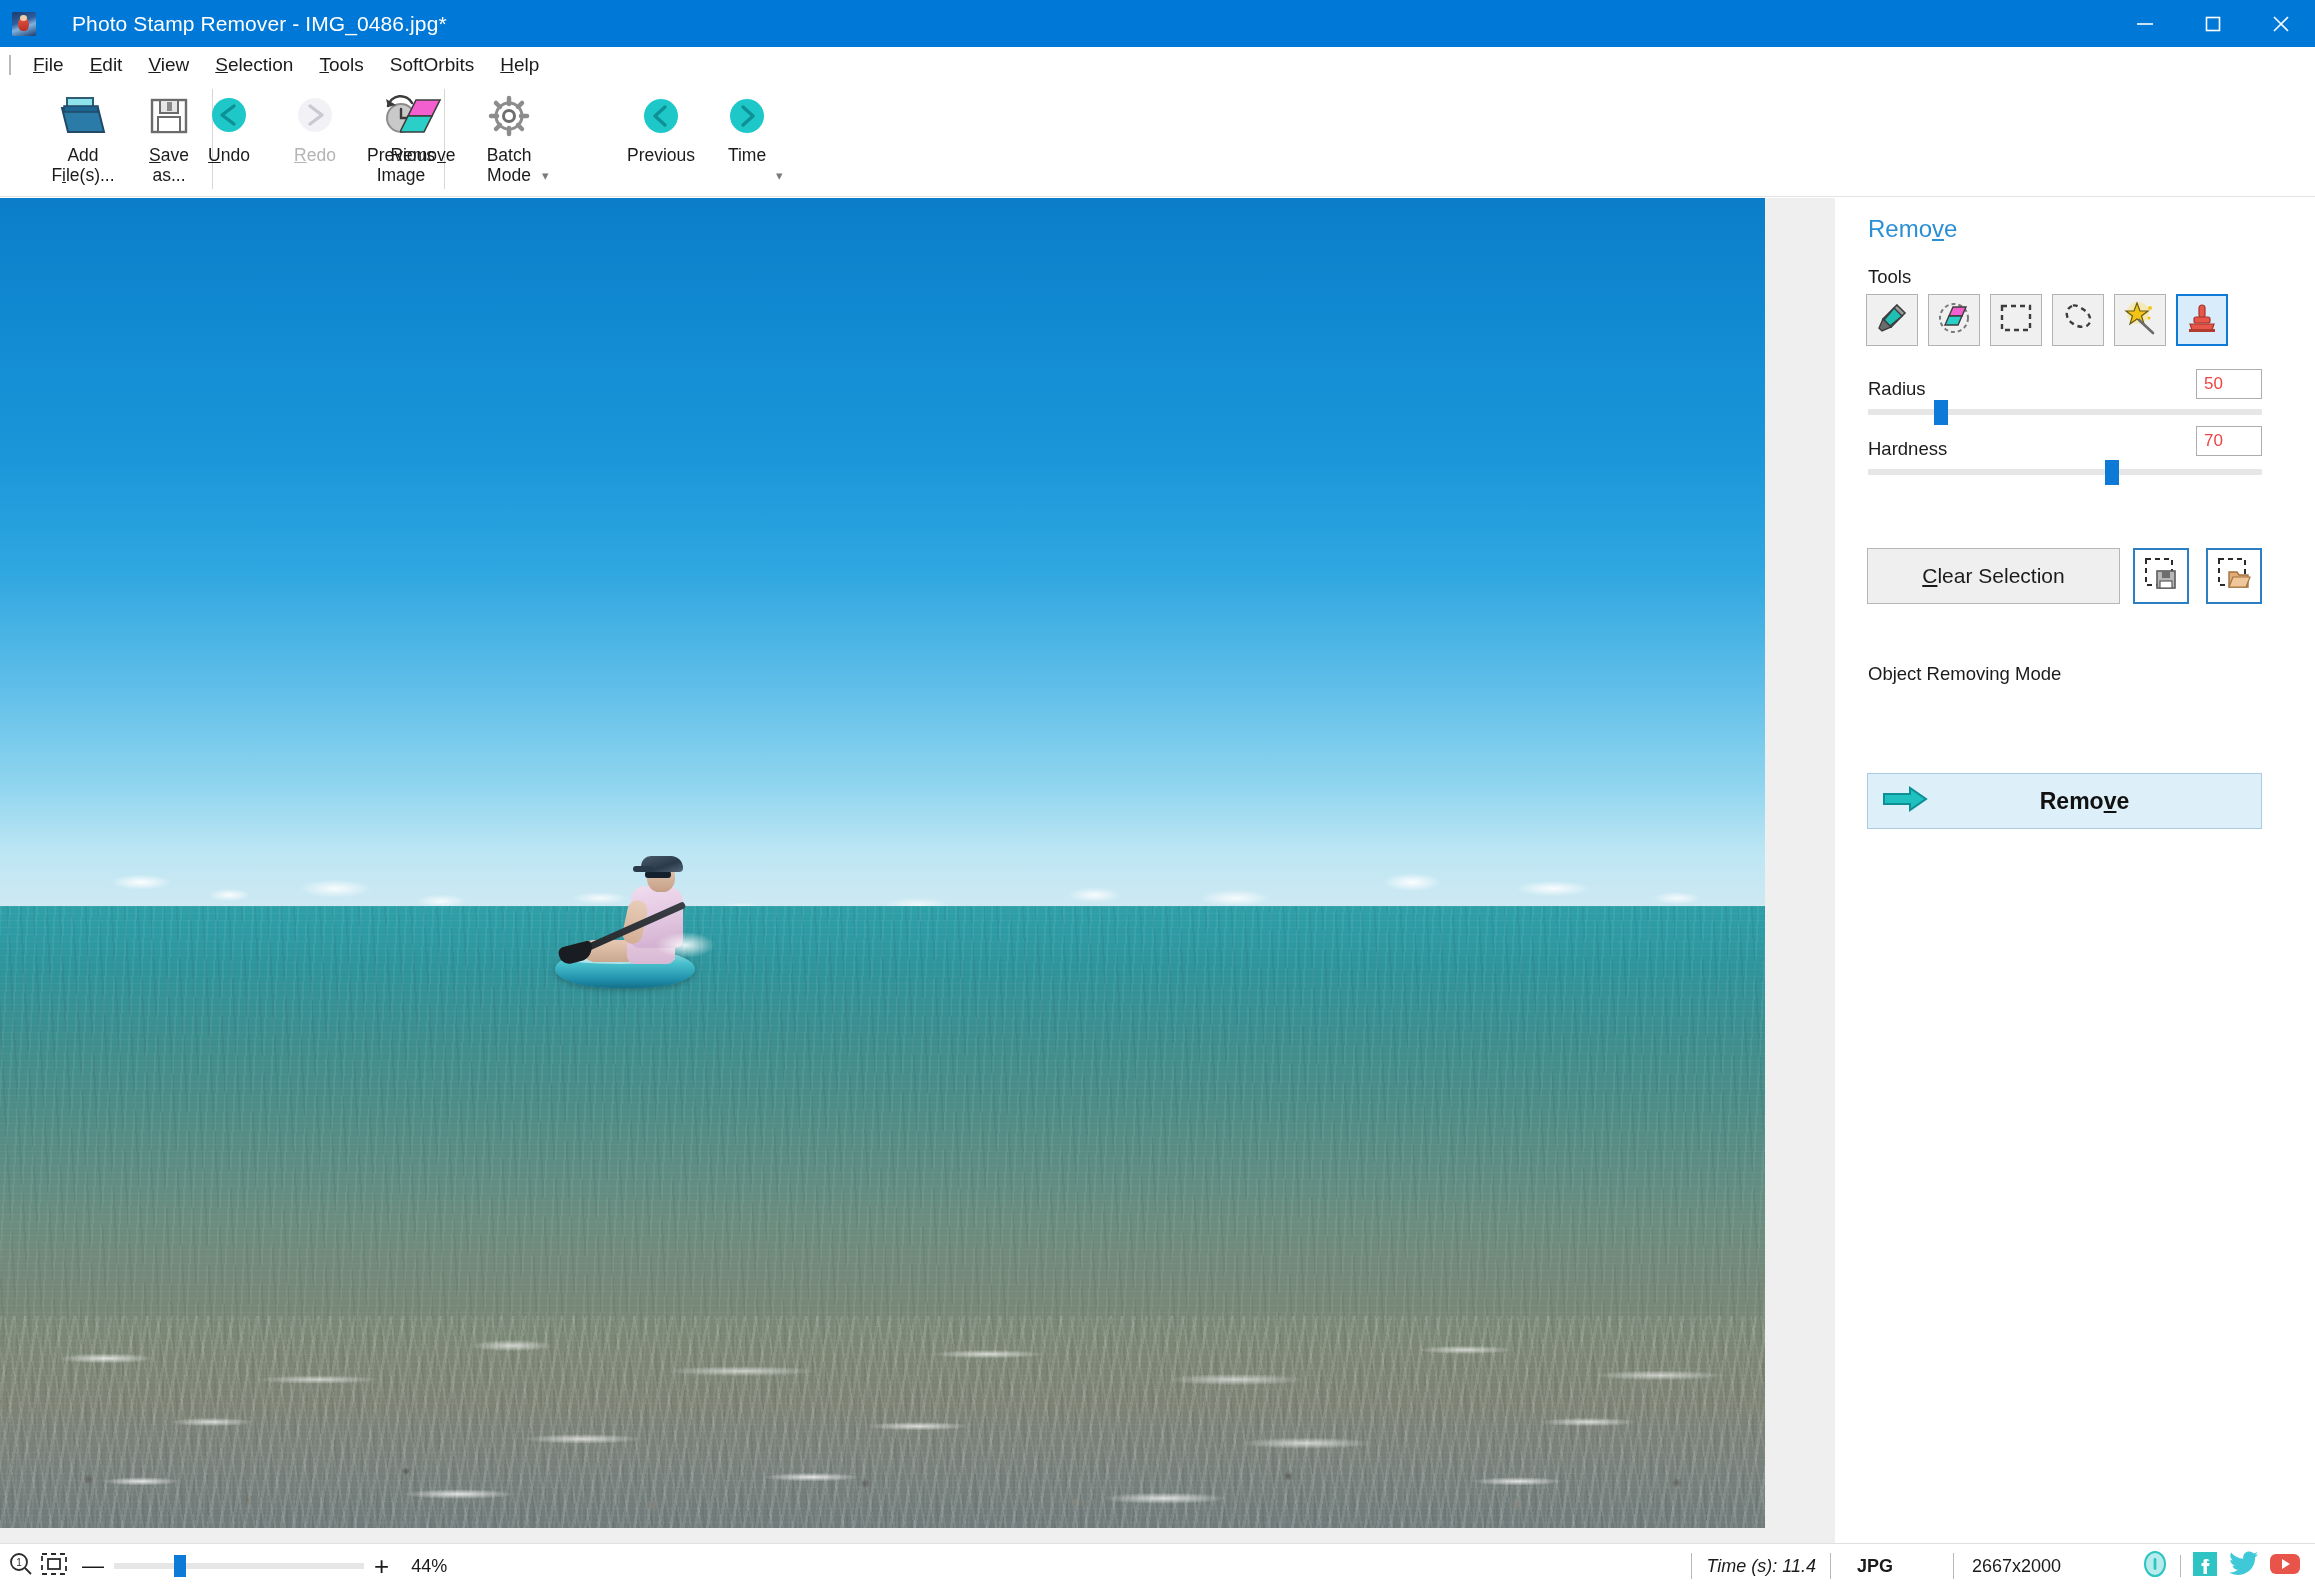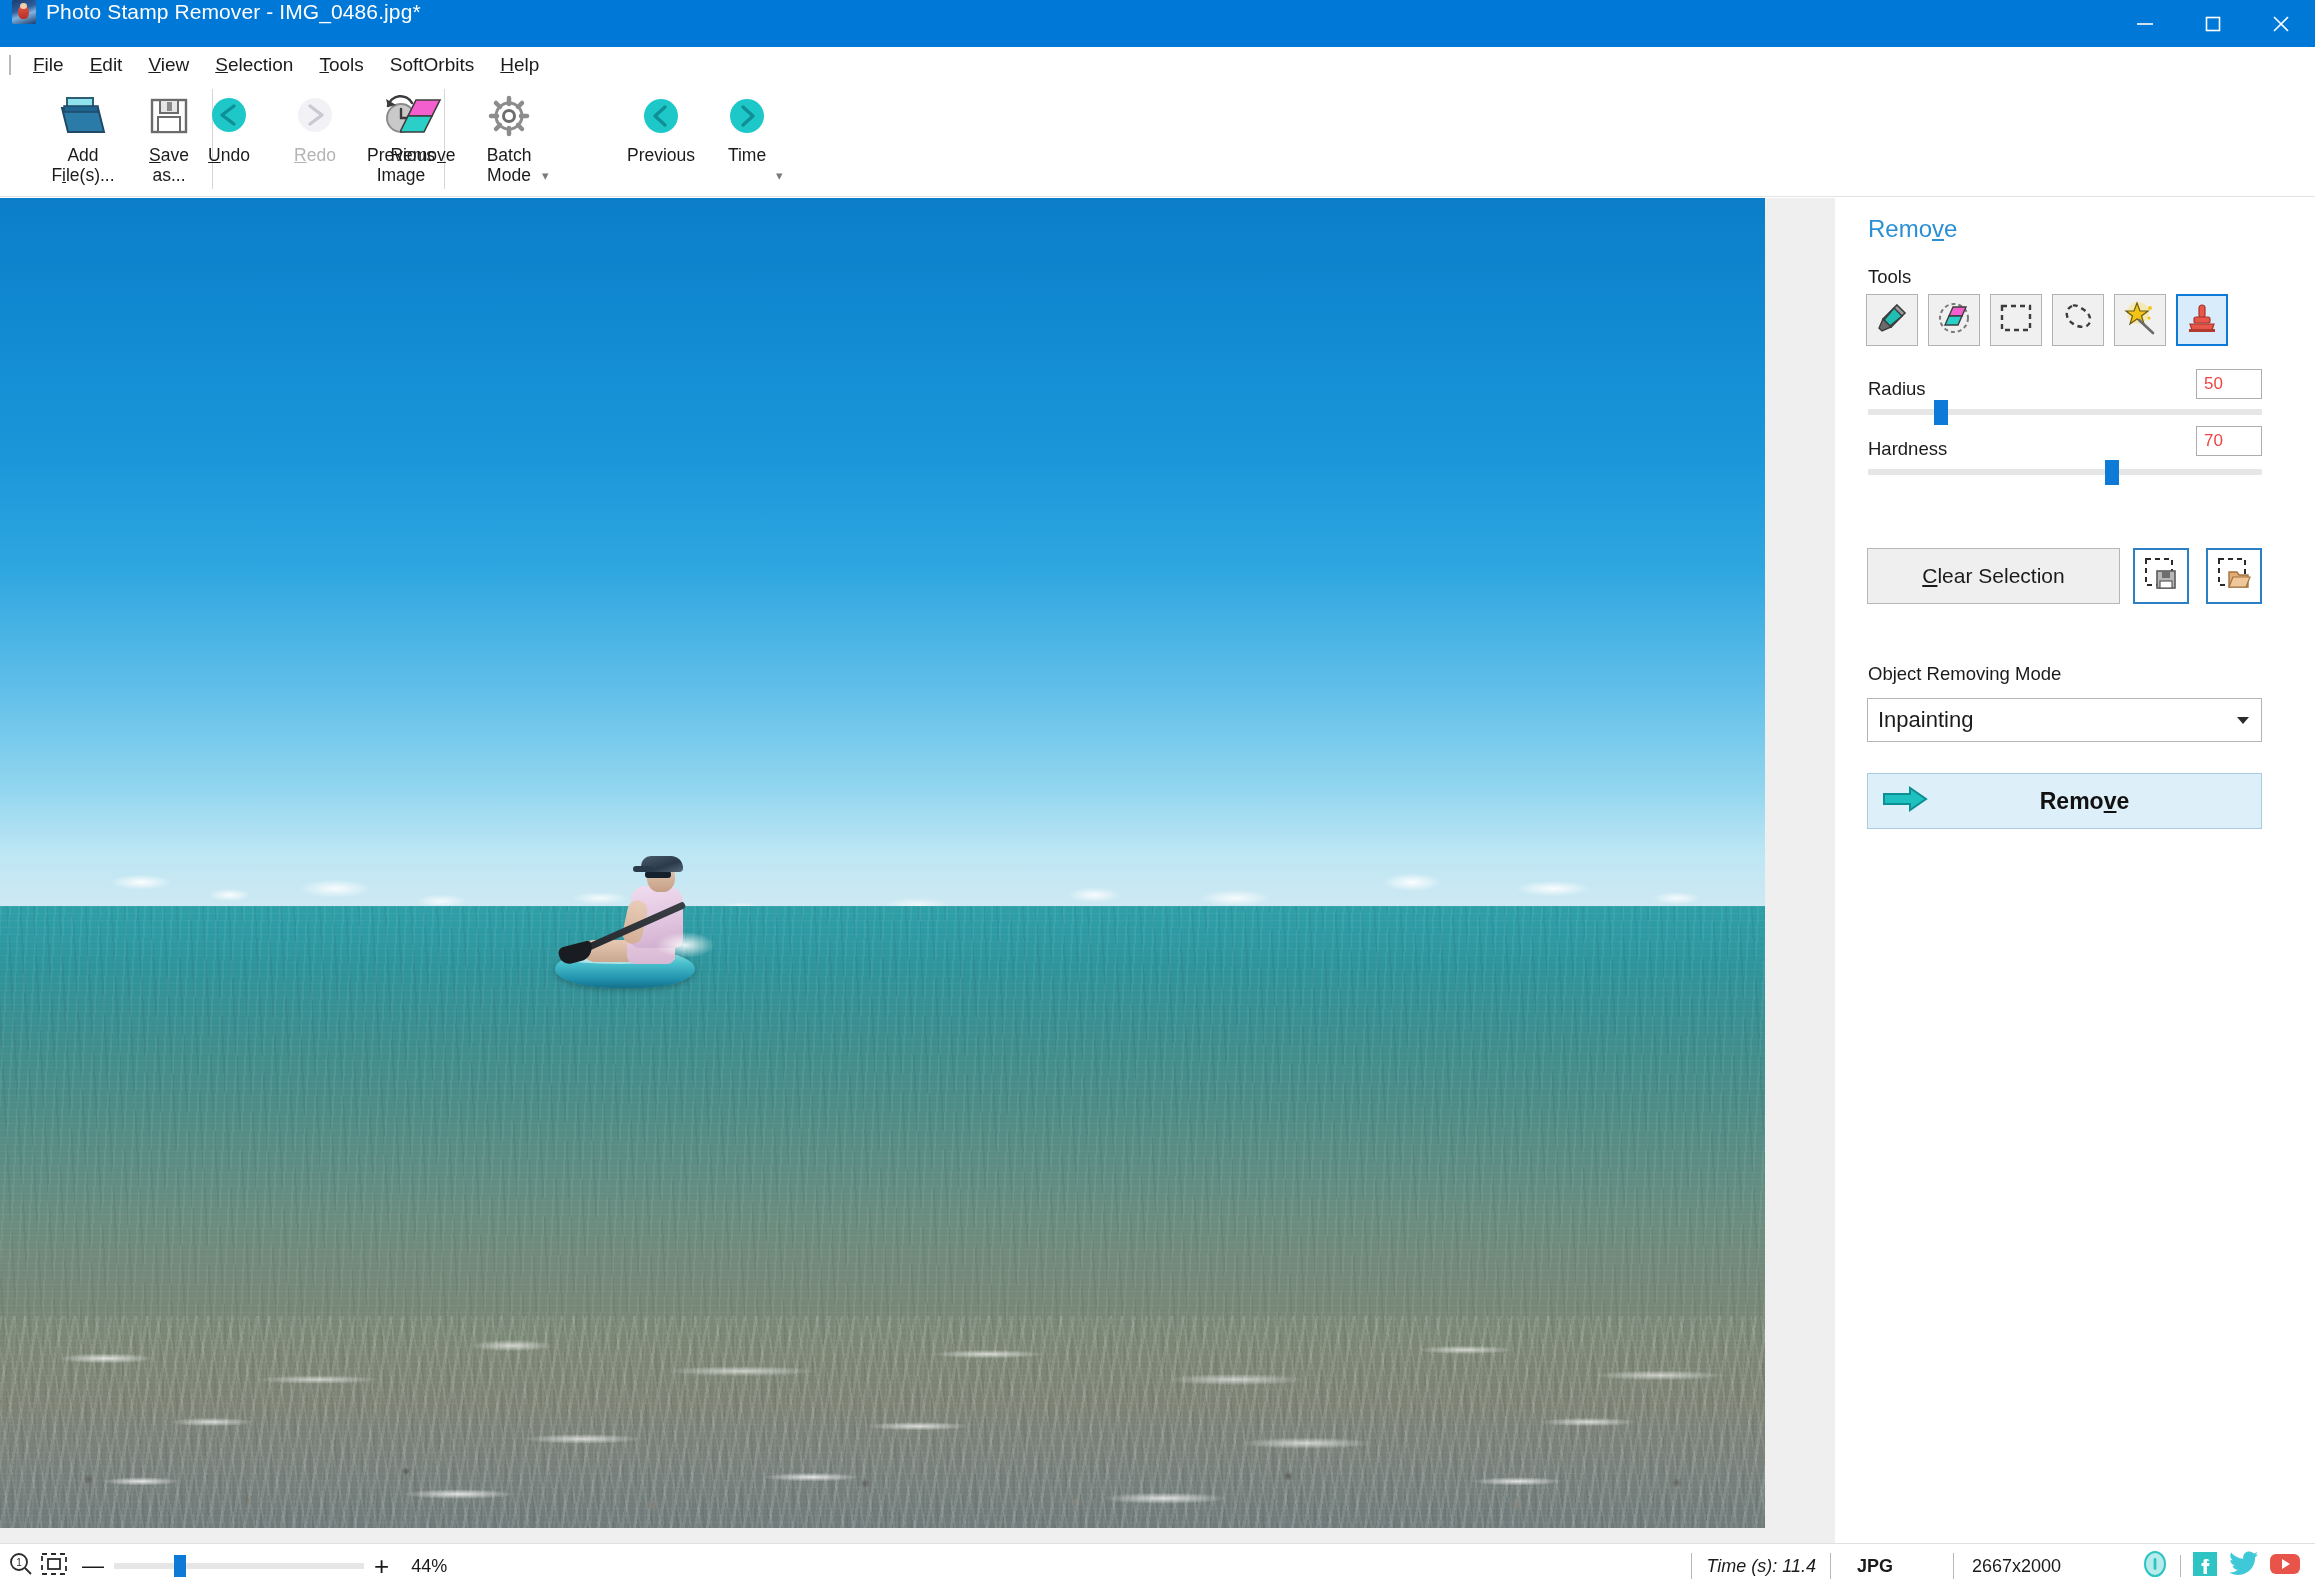--- a/index.html
+++ b/index.html
@@ -14,21 +14,21 @@
     position: relative;
     width: 2315px; height: 1588px;
     background: #ffffff;
   }
 
   
   .titlebar {
     position: absolute; left: 0; top: 0;
     width: 2315px; height: 47px;
     background: #0078d7;
-    display: flex; align-items: flex-start;
+    display: flex; align-items: center; gap: 26px;
   }
   .tb-icon {
     width: 24px; height: 24px;
     margin-left: 12px; margin-right: 10px;
     border-radius: 2px;
     background:
       linear-gradient(160deg, #1b3a6b 0%, #2f5f9e 40%, #7fb3e0 60%, #1b3a6b 100%);
     position: relative; overflow: hidden;
     flex: none;
   }
@@ -626,24 +626,20 @@
       <span>
         <svg width="34" height="34" viewBox="0 0 34 34">
           <rect x="2" y="2" width="26" height="26" fill="none" stroke="#2b2b2b" stroke-width="2" stroke-dasharray="5 4"></rect>
           <path d="M12 15 L20 15 L22 18 L31 18 L31 30 L12 30 Z" fill="#e2ab78" stroke="#a3733f" stroke-width="1.4"></path>
           <path d="M12 30 L16 20 L33 20 L29 30 Z" fill="#efc79a" stroke="#a3733f" stroke-width="1.2"></path>
         </svg>
       </span>
     </div>
 
     <div class="lbl-mode" style="top:465px;">Object Removing Mode</div>
-    <div class="combo" style="top:500px;">
-      <span class="val">Inpainting</span>
-      <span class="arr"></span>
-    </div>
 
     <div class="btn-remove" style="top:575px;">
       <span style="margin-left:14px;">
         <svg width="46" height="28" viewBox="0 0 46 28">
           <path d="M2 9 L28 9 L28 3 L44 14 L28 25 L28 19 L2 19 Z" fill="#1fc0c0" stroke="#0d8f96" stroke-width="2"></path>
         </svg>
       </span>
       <span class="txt">Remo<span class="acc">v</span>e</span>
     </div>
   </div>

